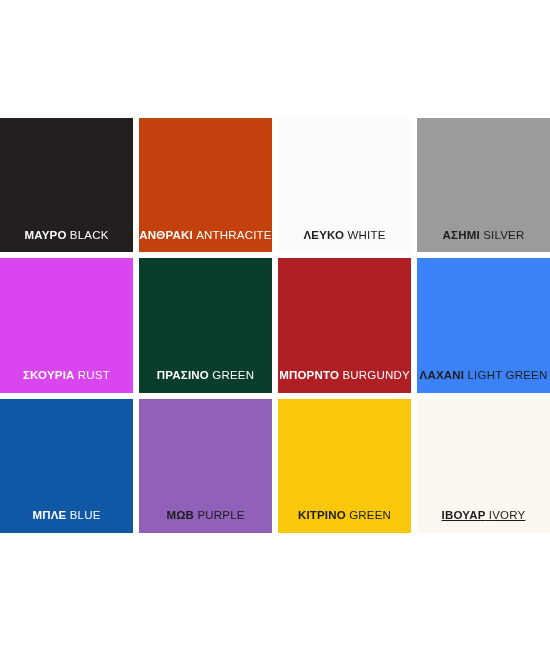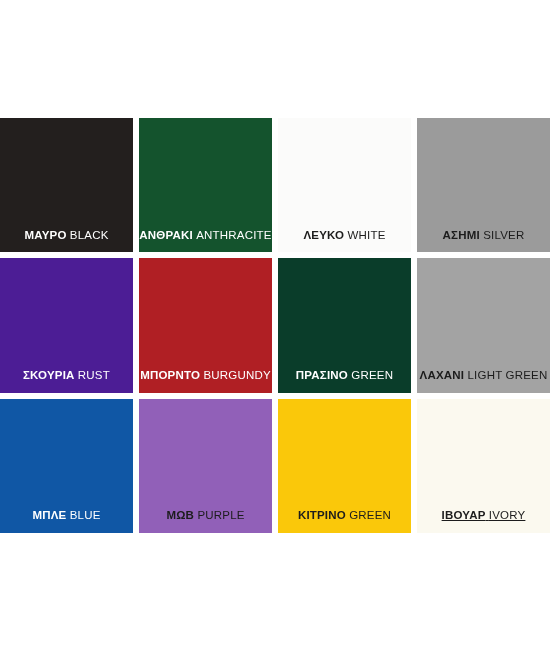--- a/index.html
+++ b/index.html
@@ -71,63 +71,63 @@
 <div class="page">
   <div class="swatch-grid">
 
     <div class="swatch" style="background-color: rgb(35, 31, 30);">
       <div class="swatch-label" style="color: rgb(255, 255, 255);">
         <span class="name-el">ΜΑΥΡΟ</span> 
         <span class="name-en">BLACK</span>
       </div>
     </div>
 
-    <div class="swatch" style="background-color: #14532d;">
+    <div class="swatch" style="background-color: #c2410c;">
       <div class="swatch-label" style="color: rgb(255, 255, 255);">
         <span class="name-el">ΑΝΘΡΑΚΙ</span> 
         <span class="name-en">ANTHRACITE</span>
       </div>
     </div>
 
     <div class="swatch" style="background-color: rgb(251, 251, 250);">
       <div class="swatch-label" style="color: rgb(28, 28, 28);">
         <span class="name-el">ΛΕΥΚΟ</span> 
         <span class="name-en">WHITE</span>
       </div>
     </div>
 
     <div class="swatch" style="background-color: rgb(155, 155, 155);">
       <div class="swatch-label" style="color: rgb(28, 28, 28);">
         <span class="name-el">ΑΣΗΜΙ</span> 
         <span class="name-en">SILVER</span>
       </div>
     </div>
 
-    <div class="swatch" style="background-color: #4c1d95;">
+    <div class="swatch" style="background-color: #d946ef;">
       <div class="swatch-label" style="color: rgb(255, 255, 255);">
         <span class="name-el">ΣΚΟΥΡΙΑ</span> 
         <span class="name-en">RUST</span>
+      </div>
+    </div>
+
+    <div class="swatch" style="background-color: rgb(10, 61, 42);">
+      <div class="swatch-label" style="color: rgb(255, 255, 255);">
+        <span class="name-el">ΠΡΑΣΙΝΟ</span> 
+        <span class="name-en">GREEN</span>
       </div>
     </div>
 
     <div class="swatch" style="background-color: rgb(176, 31, 36);">
       <div class="swatch-label" style="color: rgb(255, 255, 255);">
         <span class="name-el">ΜΠΟΡΝΤΟ</span> 
         <span class="name-en">BURGUNDY</span>
       </div>
     </div>
 
-    <div class="swatch" style="background-color: rgb(10, 61, 42);">
-      <div class="swatch-label" style="color: rgb(255, 255, 255);">
-        <span class="name-el">ΠΡΑΣΙΝΟ</span> 
-        <span class="name-en">GREEN</span>
-      </div>
-    </div>
-
-    <div class="swatch" style="background-color: #a3a3a3; justify-content: center;">
+    <div class="swatch" style="background-color: #3b82f6; justify-content: center;">
       <div class="swatch-label" style="color: rgb(28, 28, 28);">
         <span class="name-el">ΛΑΧΑΝΙ</span> 
         <span class="name-en">LIGHT GREEN</span>
       </div>
     </div>
 
     <div class="swatch" style="background-color: rgb(16, 87, 165);">
       <div class="swatch-label" style="color: rgb(255, 255, 255);">
         <span class="name-el">ΜΠΛΕ</span> 
         <span class="name-en">BLUE</span>

